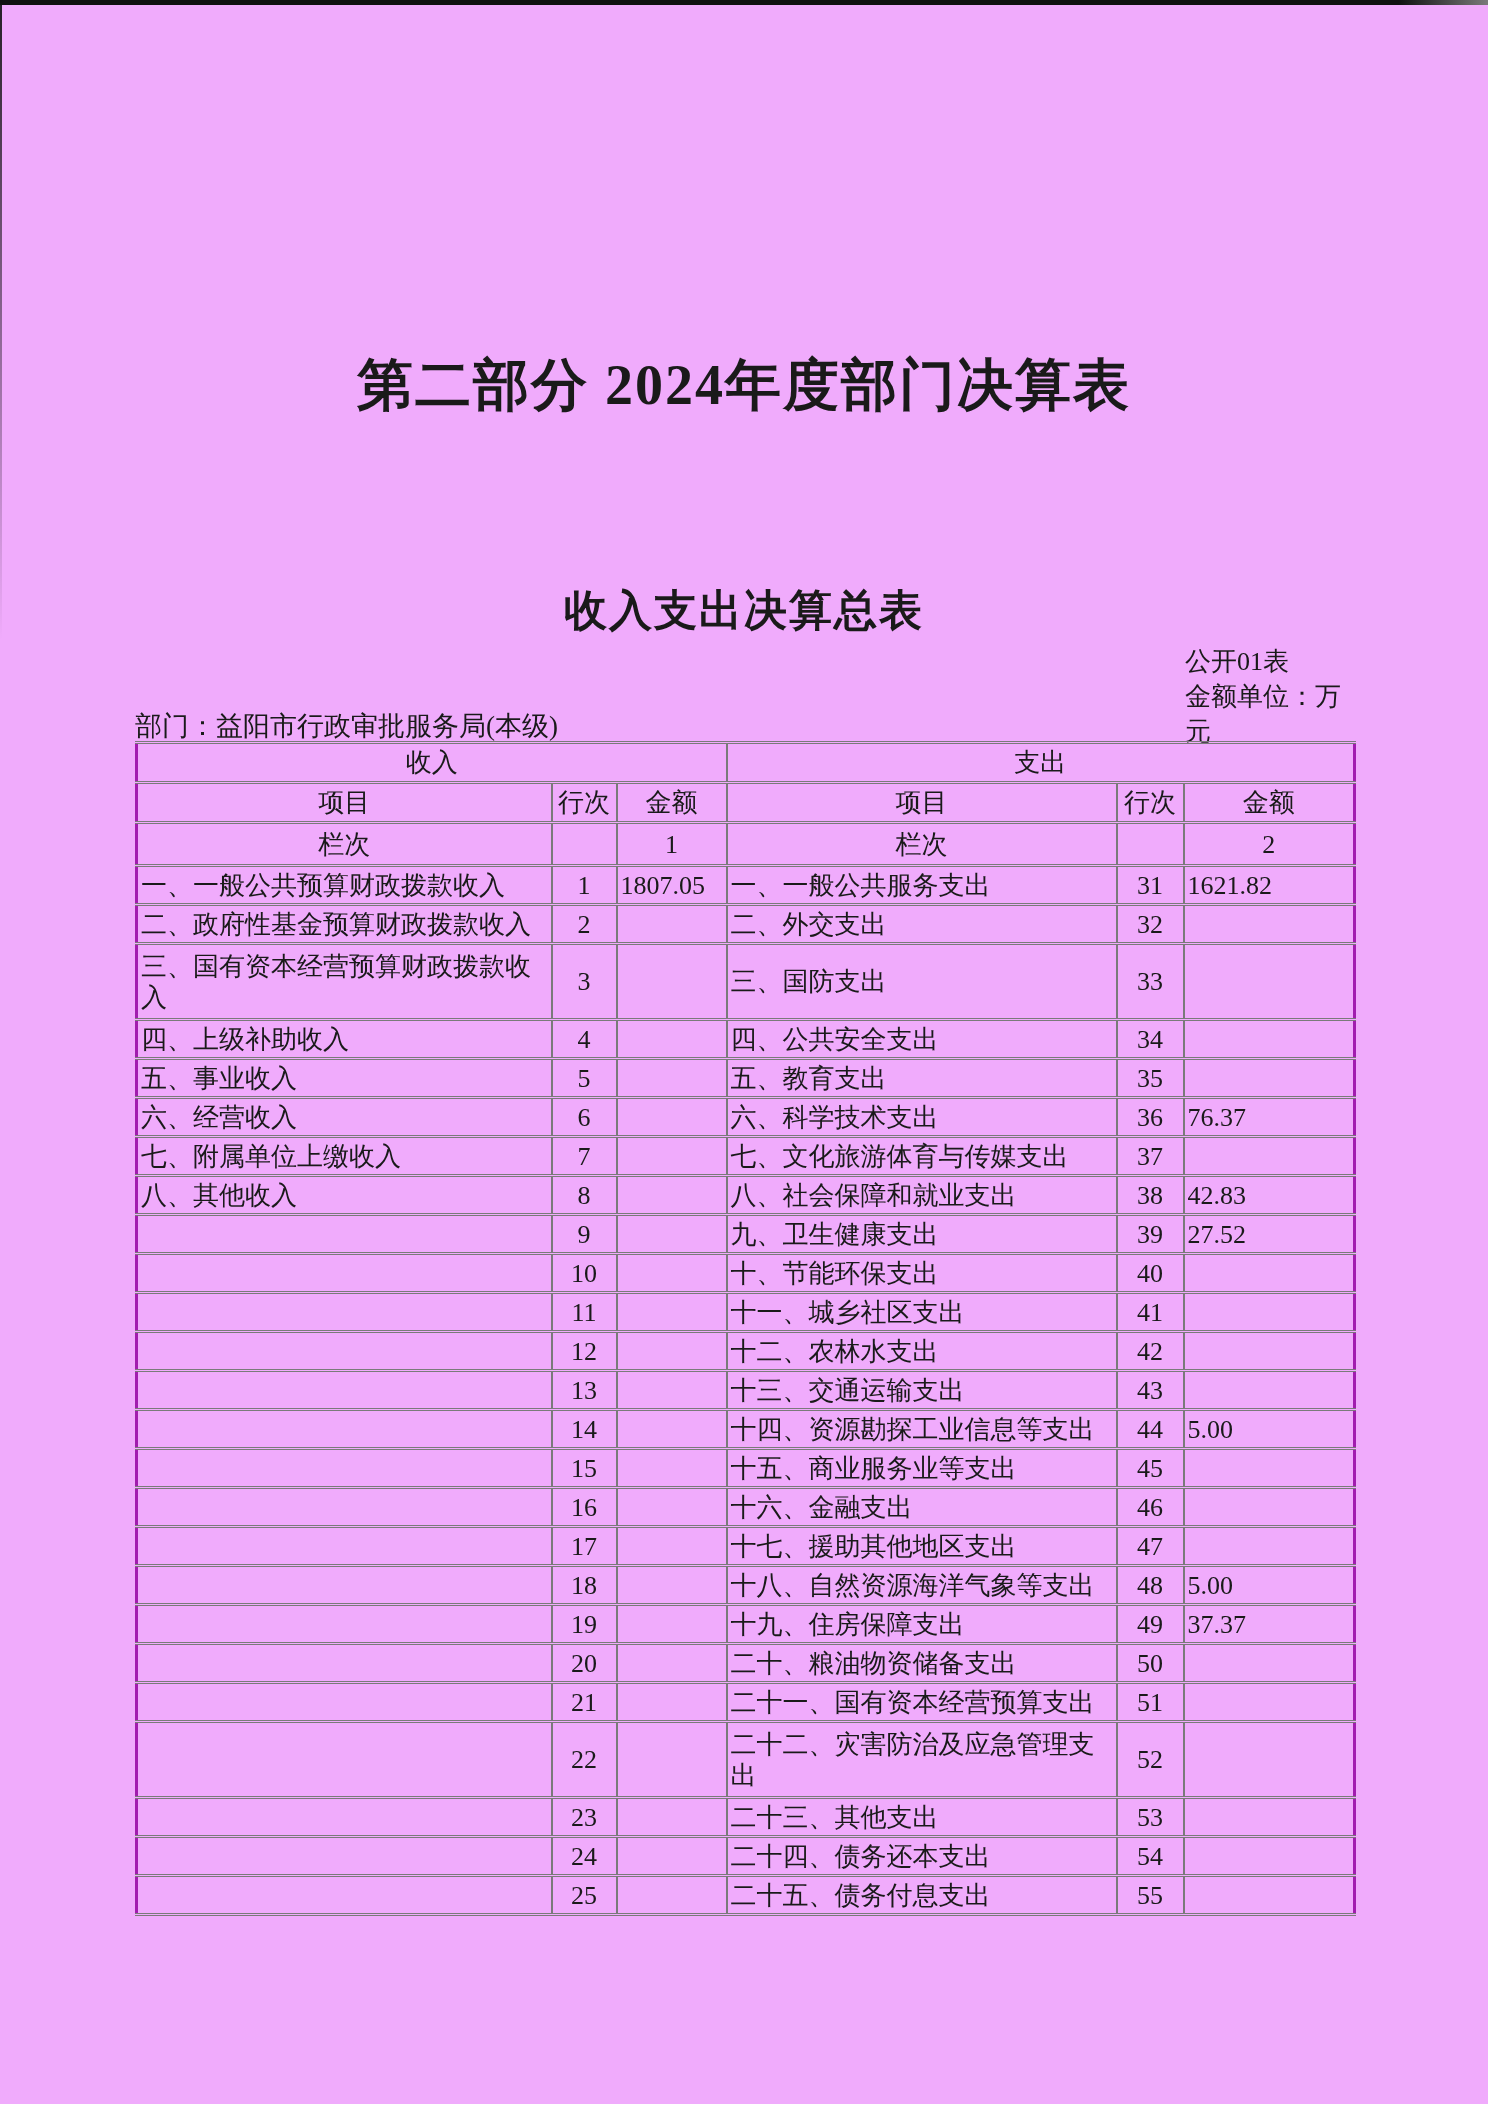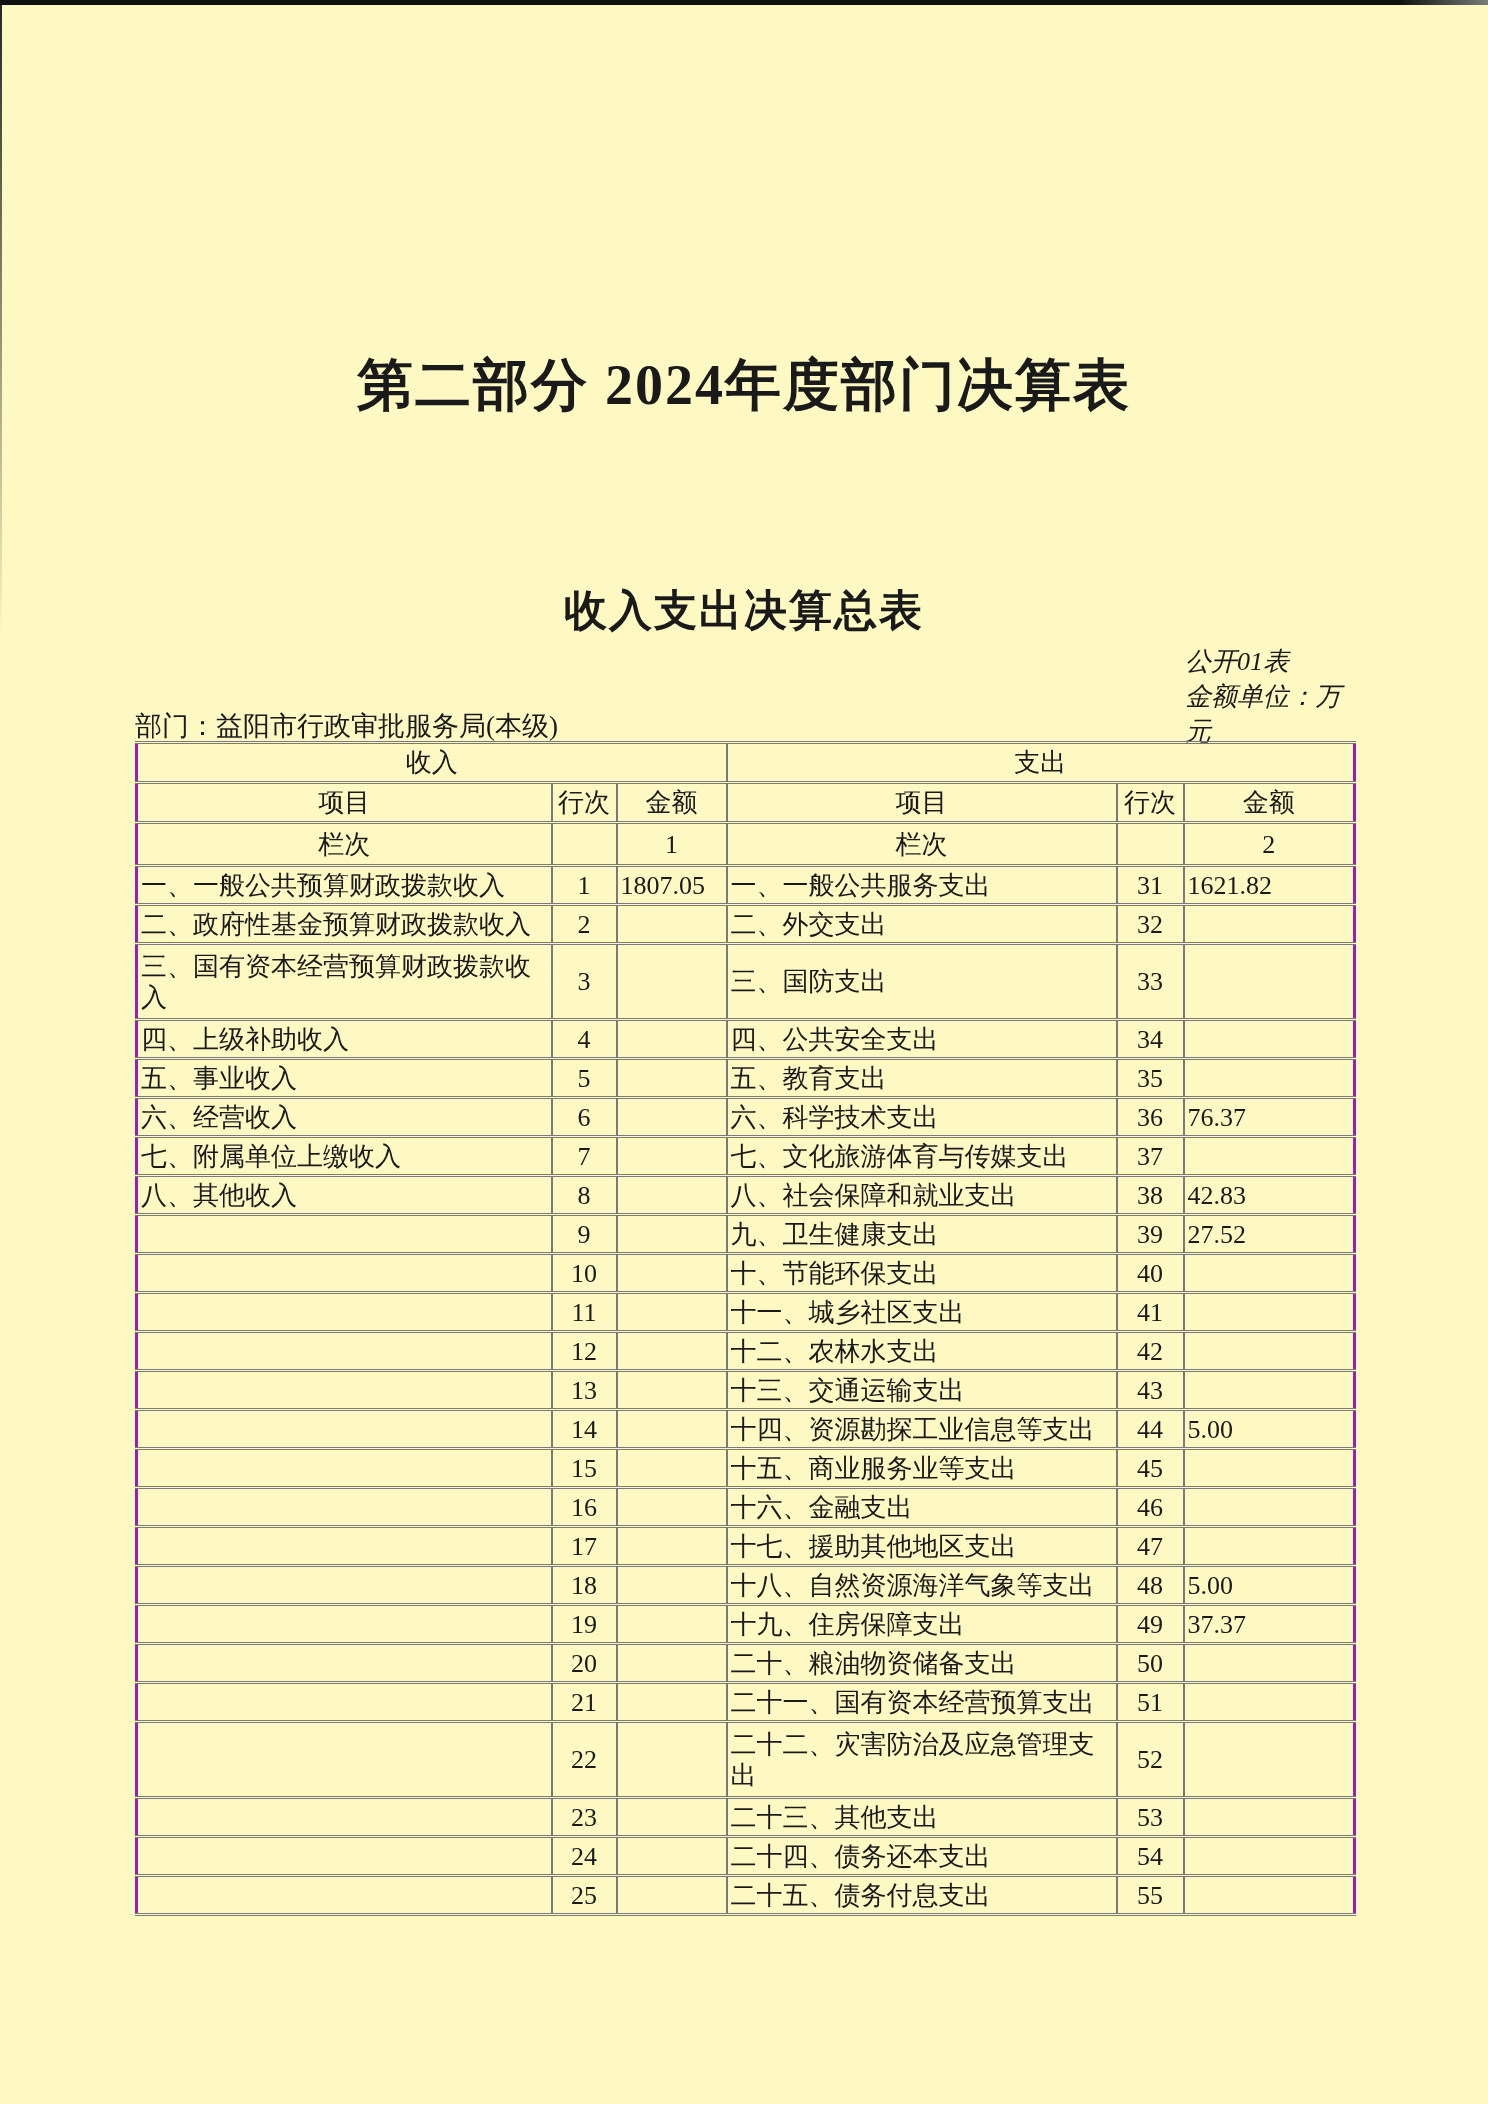--- a/index.html
+++ b/index.html
@@ -1,31 +1,31 @@
 <!DOCTYPE html>
 <html><head>
 <meta charset="utf-8">
 <style>
   html,body{margin:0;padding:0;background:#ffffff;}
   body{font-family:"Liberation Serif","DejaVu Serif",serif;color:#1a1a1a;}
-  #page{position:relative;width:1488px;height:2104px;background:#fef9c3;overflow:hidden;}
+  #page{position:relative;width:1488px;height:2104px;background:#f0abfc;overflow:hidden;}
 
   
   #edge-top{position:absolute;left:0;top:0;width:100%;height:5px;
     background:linear-gradient(to right,#101010 0%,#101010 94%,#7a7a7a 100%);}
   #edge-left{position:absolute;left:0;top:0;width:2px;height:640px;
     background:linear-gradient(to bottom,rgba(15,15,15,.9) 0%,rgba(15,15,15,.55) 40%,rgba(15,15,15,0) 100%);}
 
   .doc-title{position:absolute;left:0;top:348px;width:100%;text-align:center;
     font-size:56px;font-weight:bold;letter-spacing:2px;white-space:nowrap;}
   .table-title{position:absolute;left:0;top:582px;width:100%;text-align:center;
     font-size:43px;font-weight:bold;letter-spacing:2px;white-space:nowrap;}
 
   .meta-right{position:absolute;left:1185px;top:644px;width:172px;
-    font-size:26px;line-height:35px;text-align:left;font-style:italic;}
+    font-size:26px;line-height:35px;text-align:left;}
   .dept-line{position:absolute;left:135px;top:708px;font-size:27px;white-space:nowrap;}
 
   table.fin{position:absolute;left:135px;top:741px;width:1218px;
     border-collapse:collapse;table-layout:fixed;
     font-size:26px;line-height:31px;}
   table.fin td{border-left:2px solid #7a7a7a;border-right:2px solid #7a7a7a;
     border-top:3px double #7a7a7a;border-bottom:3px double #7a7a7a;
     padding:0 3px;vertical-align:middle;overflow:hidden;}
   table.fin{border:3px solid #a21caf;}
   tr.hrow{height:40px;}

